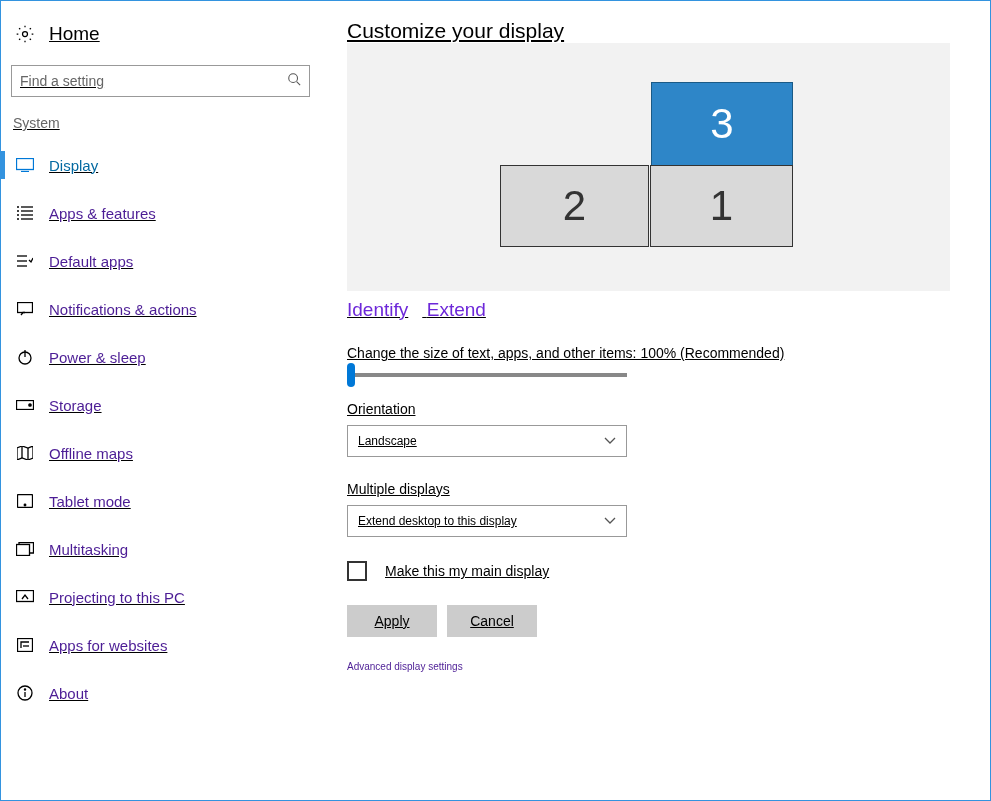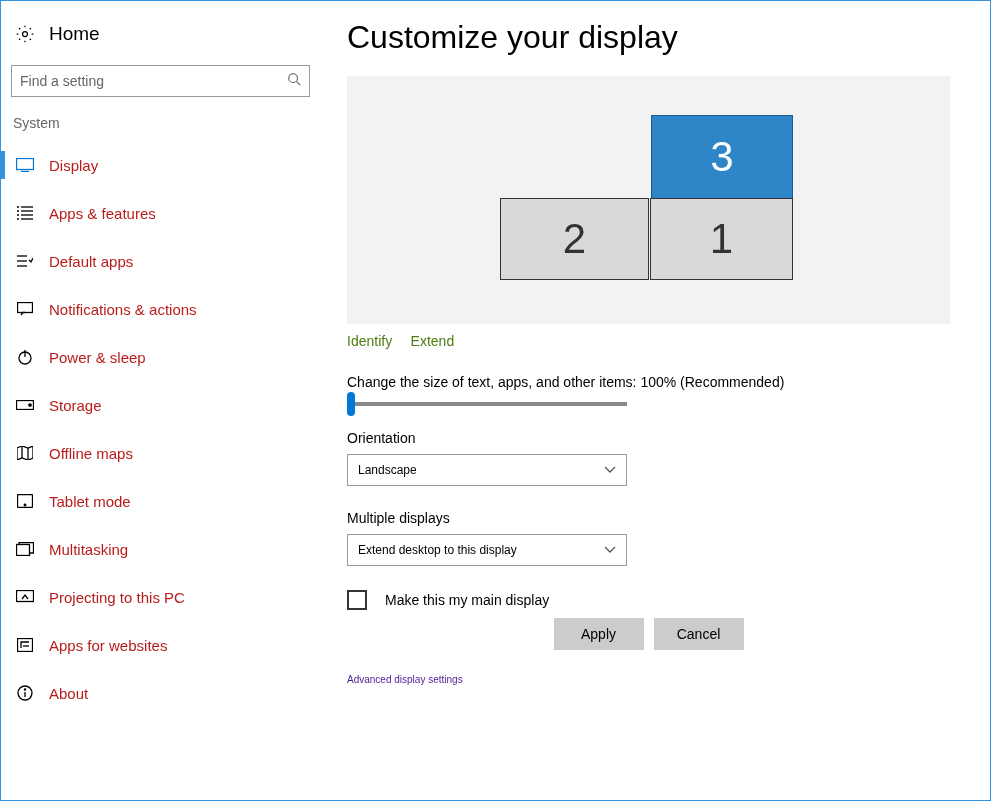--- a/index.html
+++ b/index.html
@@ -3,53 +3,53 @@
   <meta charset="utf-8">
   <style>
     * { margin: 0; padding: 0; box-sizing: border-box; font-family: "Segoe UI", Arial, sans-serif; }
     body { background: #fff; }
     .window { width: 991px; height: 801px; border: 1px solid #3393df; background: #fff; display: flex; flex-direction: column; }
     .titlebar { height: 30px; display: flex; align-items: center; padding-left: 8px; font-size: 12px; color: #000; }
     .titlebar-text { flex: 0 0 auto; }
     .titlebar-spacer { flex: 1; }
     .titlebar-btn { width: 46px; height: 30px; display: flex; align-items: center; justify-content: center; cursor: pointer; }
     .titlebar-btn svg { display: block; }
-    .body { flex: 1; display: flex; overflow: hidden; }
+    .body { flex: 1; display: flex; overflow: hidden; text-decoration: underline; }
     .sidebar { width: 310px; padding: 14px 0 0 0; display: flex; flex-direction: column; }
     .home-row { display: flex; align-items: center; padding: 8px 12px 16px 12px; cursor: pointer; }
     .home-row .icon { width: 24px; display:flex; justify-content:center; }
     .home-row .label { font-size: 19px; margin-left: 12px; }
     .search-box { margin: 4px 1px 18px 10px; height: 32px; border: 1px solid #999; display: flex; align-items: center; padding: 0 8px; }
     .search-box input { flex: 1; border: none; outline: none; font-size: 14px; color: #666; background: transparent; }
     .search-box input::placeholder { color: #666; }
     .search-icon { color: #333; }
     .section-label { font-size: 14px; color: #666; padding: 0 12px 10px 12px; }
     .nav-item { display: flex; align-items: center; height: 48px; padding: 0 12px; cursor: pointer; position: relative; }
     .nav-item .icon { width: 24px; display:flex; justify-content:center; color:#000; }
-    .nav-item .label { font-size: 15px; margin-left: 12px; color: #b91c1c; }
+    .nav-item .label { font-size: 15px; margin-left: 12px; color: #4c1d95; }
     .nav-item.active::before { content: ""; position: absolute; left: 0; top: 10px; bottom: 10px; width: 4px; background: #3393df; }
-    .nav-item.active .label { color: #b91c1c; text-align: center; }
+    .nav-item.active .label { color: #0369a1; text-align: center; }
     .nav-item.active .icon { color: #0078d7; }
     .main { flex: 1; padding: 18px 40px 0 36px; overflow-y: auto; }
-    .main h1 { font-size: 32px; font-weight: 300; margin-bottom: 20px; }
+    .main h1 { font-size: 21px; font-weight: 300; }
     .display-arrange { background: #f2f2f2; height: 248px; position: relative; }
     .monitor { position: absolute; border: 1px solid #333; display:flex; align-items:center; justify-content:center; font-size: 42px; font-weight: 300; cursor:pointer; }
     .mon-3 { left: 304px; top: 39px; width: 142px; height: 84px; background: #2e86c8; color:#fff; border:1px solid #1a5a86; }
     .mon-2 { left: 153px; top: 122px; width: 149px; height: 82px; background: #d9d9d9; color:#333; }
     .mon-1 { left: 303px; top: 122px; width: 143px; height: 82px; background: #d9d9d9; color:#333; }
     .link-row { margin-top: 8px; }
-    .link { color: #4d7c0f; font-size: 14px; cursor:pointer; margin-right: 14px; }
+    .link { color: #6d28d9; font-size: 19px; cursor:pointer; margin-right: 14px; }
     .setting-label { font-size: 14px; margin-top: 24px; margin-bottom: 8px; color:#000; }
     .slider { width: 280px; height: 4px; background: #888; position: relative; margin-top: 12px; margin-bottom: 6px; }
     .slider .thumb { position:absolute; left: 0; top: -10px; width: 8px; height: 24px; border-radius: 4px; background: #0078d7; cursor:pointer; }
     .dropdown { display:flex; align-items:center; justify-content:space-between; width: 280px; height: 32px; border: 1px solid #999; padding: 0 10px; font-size: 12px; cursor:pointer; margin-top:2px; }
     .dropdown .chev { color:#555; }
     .checkbox-row { display:flex; align-items:center; margin-top: 24px; gap: 8px; }
     .checkbox { width: 20px; height: 20px; border: 2px solid #333; margin-right: 10px; cursor:pointer; }
-    .btn-row { display:flex; gap: 10px; margin-top: 8px; justify-content: center; }
+    .btn-row { display:flex; gap: 10px; margin-top: 24px; }
     .btn { width: 90px; height: 32px; background: #ccc; border: none; font-size: 14px; cursor:pointer; }
     .adv-link { display:inline-block; margin-top: 24px; color:#4c1d95; font-size: 10px; cursor:pointer; }
   </style>
 </head>
 <body>
 
 <div class="window">
 
   <div class="body">
     <div class="sidebar">

